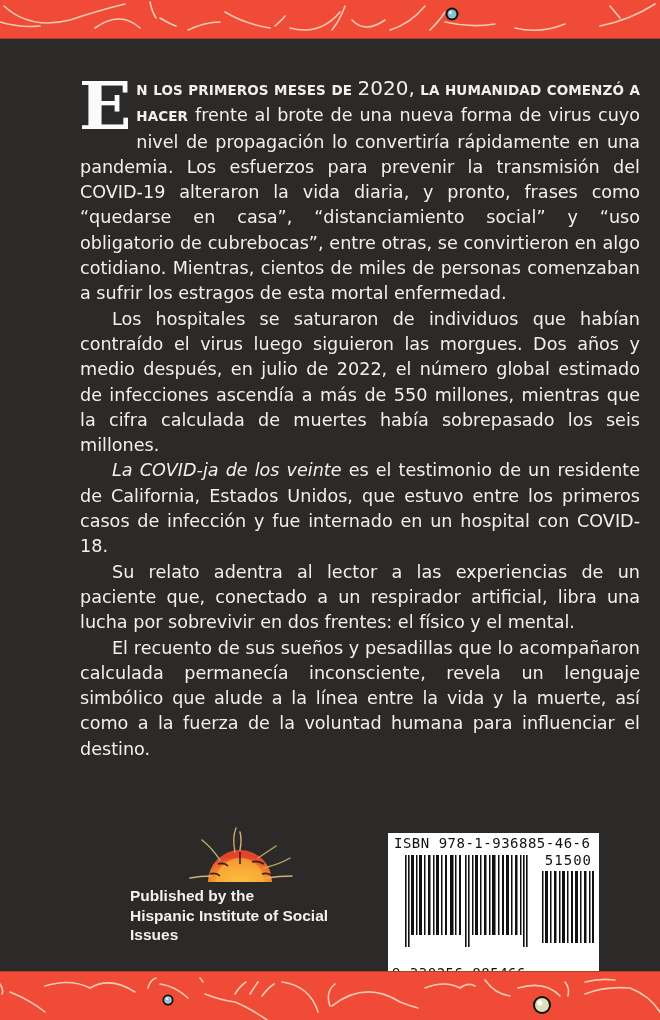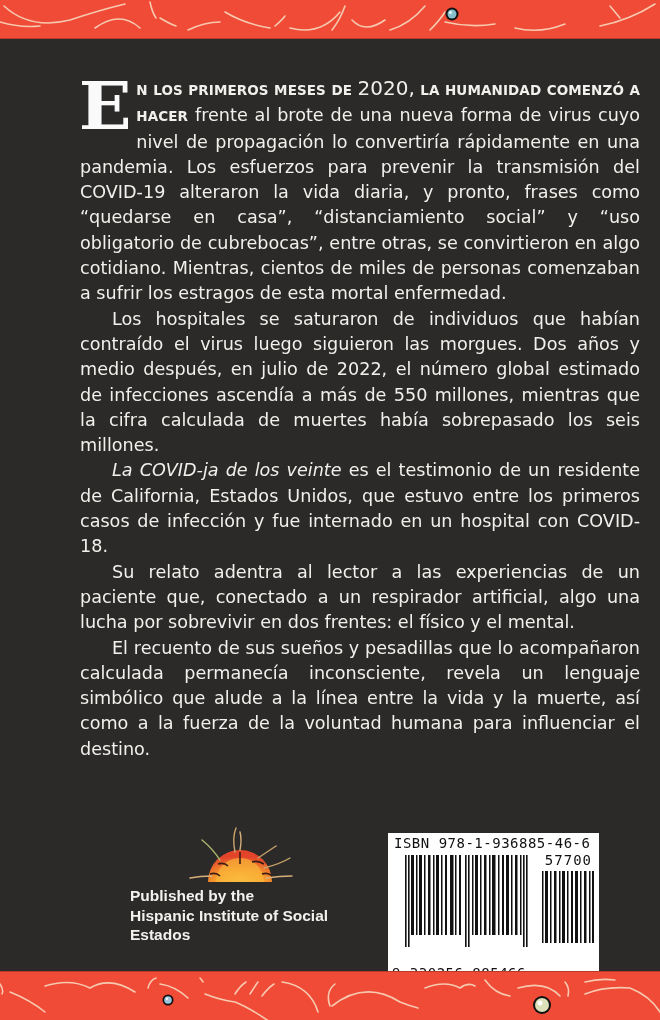--- a/index.html
+++ b/index.html
@@ -99,21 +99,21 @@
     <circle cx="450.5" cy="12.5" r="1.5" fill="#e6f6f8"></circle>
   </svg>
 </div>
 
 <div class="text-block">
   <p class="first">
     <span class="dropcap">E</span><span class="smallcaps">N LOS PRIMEROS MESES DE </span><span class="year">2020,</span><span class="smallcaps"> LA HUMANIDAD COMENZÓ A HACER</span><span> frente al brote de una nueva forma de virus cuyo nivel de propagación lo convertiría rápidamente en una pandemia. Los esfuerzos para prevenir la transmisión del COVID-19 alteraron la vida diaria, y pronto, frases como “quedarse en casa”, “distanciamiento social” y “uso obligatorio de cubrebocas”, entre otras, se convirtieron en algo cotidiano. Mientras, cientos de miles de personas comenzaban a sufrir los estragos de esta mortal enfermedad.</span>
   </p>
   <p>Los hospitales se saturaron de individuos que habían contraído el virus luego siguieron las morgues. Dos años y medio después, en julio de 2022, el número global estimado de infecciones ascendía a más de 550 millones, mientras que la cifra calculada de muertes había sobrepasado los seis millones.</p>
   <p><em>La COVID-ja de los veinte</em><span> es el testimonio de un residente de California, Estados Unidos, que estuvo entre los primeros casos de infección y fue internado en un hospital con COVID-18.</span></p>
-  <p>Su relato adentra al lector a las experiencias de un paciente que, conectado a un respirador artificial, algo una lucha por sobrevivir en dos frentes: el físico y el mental.</p>
+  <p>Su relato adentra al lector a las experiencias de un paciente que, conectado a un respirador artificial, libra una lucha por sobrevivir en dos frentes: el físico y el mental.</p>
   <p>El recuento de sus sueños y pesadillas que lo acompañaron calculada permanecía inconsciente, revela un lenguaje simbólico que alude a la línea entre la vida y la muerte, así como a la fuerza de la voluntad humana para influenciar el destino.</p>
 </div>
 
 <div class="publisher">
   <svg class="logo" width="120" height="58" viewBox="0 0 120 58">
     <defs>
       <radialGradient id="sun" cx="50%" cy="100%" r="80%">
         <stop offset="0%" stop-color="#ffd34a"></stop>
         <stop offset="45%" stop-color="#f7a22c"></stop>
         <stop offset="100%" stop-color="#e2442a"></stop>
@@ -132,26 +132,26 @@
     </g>
     <g stroke="#3a1d14" stroke-width="1.6" fill="none">
       <path d="M38 38 Q44 36 48 40"></path>
       <path d="M72 36 Q78 34 84 38"></path>
       <path d="M60 26 L60 38"></path>
       <path d="M30 48 Q36 46 40 50"></path>
       <path d="M82 48 Q88 46 92 50"></path>
     </g>
   </svg>
   <div>Published by the</div>
-  <div>Hispanic Institute of Social Estados</div>
+  <div>Hispanic Institute of Social Issues</div>
 </div>
 
 <div class="barcode">
   <div class="isbn-label">ISBN 978-1-936885-46-6</div>
-  <div class="price">57700</div>
+  <div class="price">51500</div>
   <svg class="bars-main" width="128" height="92" viewBox="0 0 128 92">
     <g fill="#111">
       <rect x="0" y="0" width="1.6" height="92"></rect>
       <rect x="3" y="0" width="1.6" height="92"></rect>
       <rect x="6" y="0" width="3" height="80"></rect>
       <rect x="11" y="0" width="1.5" height="80"></rect>
       <rect x="14" y="0" width="3" height="80"></rect>
       <rect x="19" y="0" width="1.5" height="80"></rect>
       <rect x="23" y="0" width="2.5" height="80"></rect>
       <rect x="28" y="0" width="1.5" height="80"></rect>

